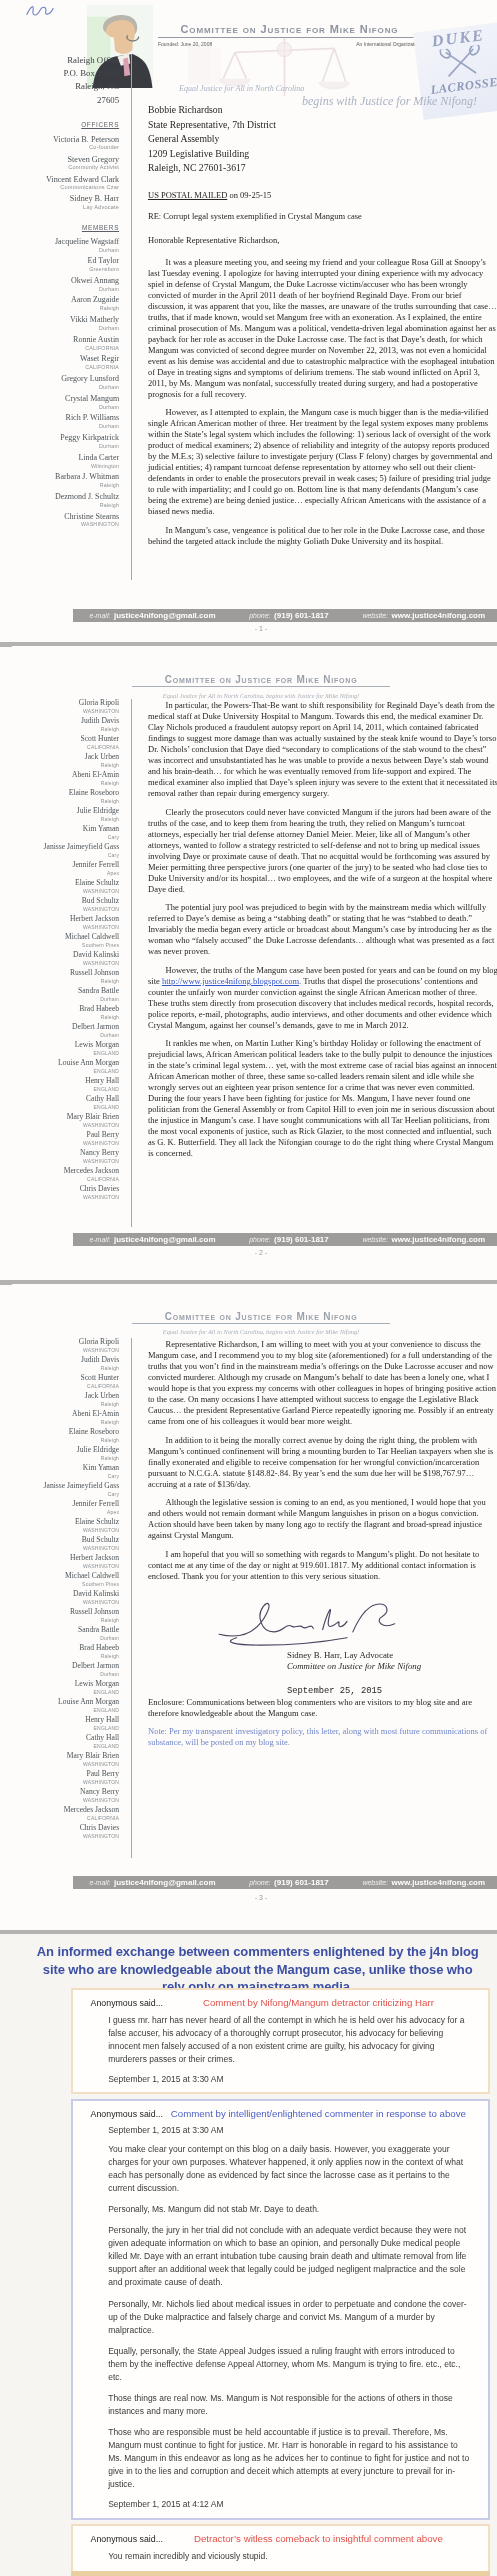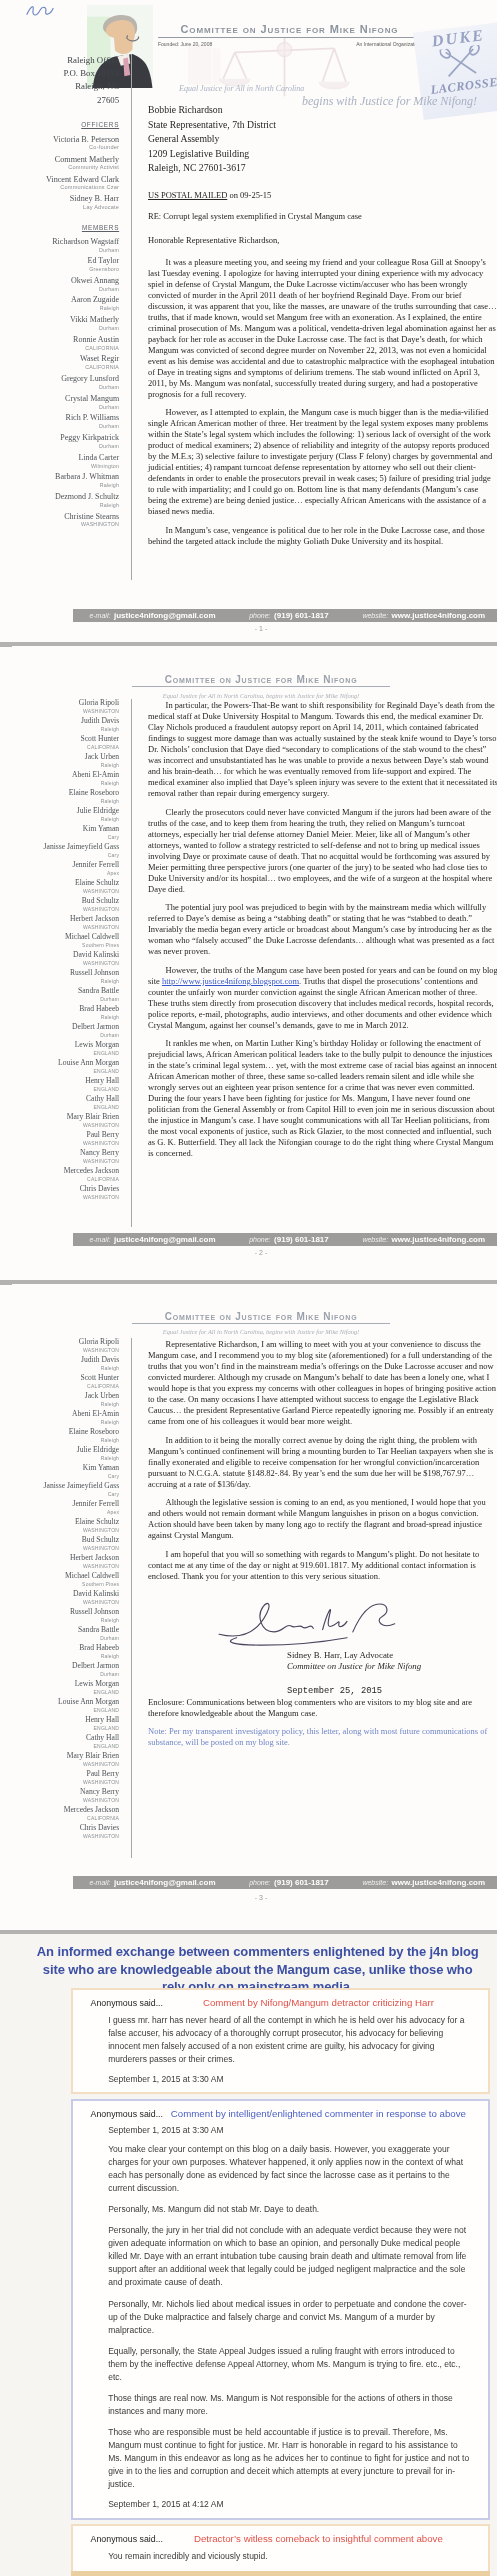--- a/index.html
+++ b/index.html
@@ -162,39 +162,39 @@
         </div>
       <div class="side-head">OFFICERS</div>
       <div>
 
           <div class="side-item">
             <div class="side-name" style="font-size:8.2px">Victoria B. Peterson</div>
             <div class="side-loc" style="font-size:5.6px">Co-founder</div>
           </div>
 
           <div class="side-item">
-            <div class="side-name" style="font-size:8.2px">Comment Matherly</div>
+            <div class="side-name" style="font-size:8.2px">Steven Gregory</div>
             <div class="side-loc" style="font-size:5.6px">Community Activist</div>
           </div>
 
           <div class="side-item">
             <div class="side-name" style="font-size:8.2px">Vincent Edward Clark</div>
             <div class="side-loc" style="font-size:5.6px">Communications Czar</div>
           </div>
 
           <div class="side-item">
             <div class="side-name" style="font-size:8.2px">Sidney B. Harr</div>
             <div class="side-loc" style="font-size:5.6px">Lay Advocate</div>
           </div>
         </div>
       <div class="side-head">MEMBERS</div>
       <div>
 
           <div class="side-item">
-            <div class="side-name">Richardson Wagstaff</div>
+            <div class="side-name">Jacqueline Wagstaff</div>
             <div class="side-loc">Durham</div>
           </div>
 
           <div class="side-item">
             <div class="side-name">Ed Taylor</div>
             <div class="side-loc">Greensboro</div>
           </div>
 
           <div class="side-item">
             <div class="side-name">Okwei Annang</div>

